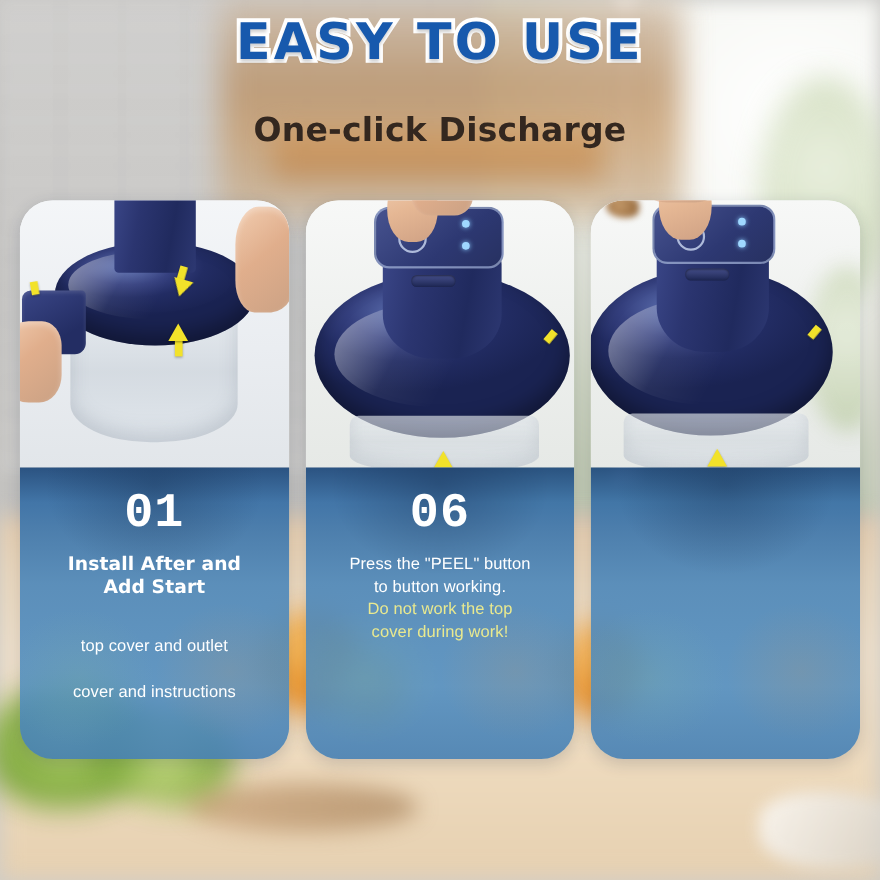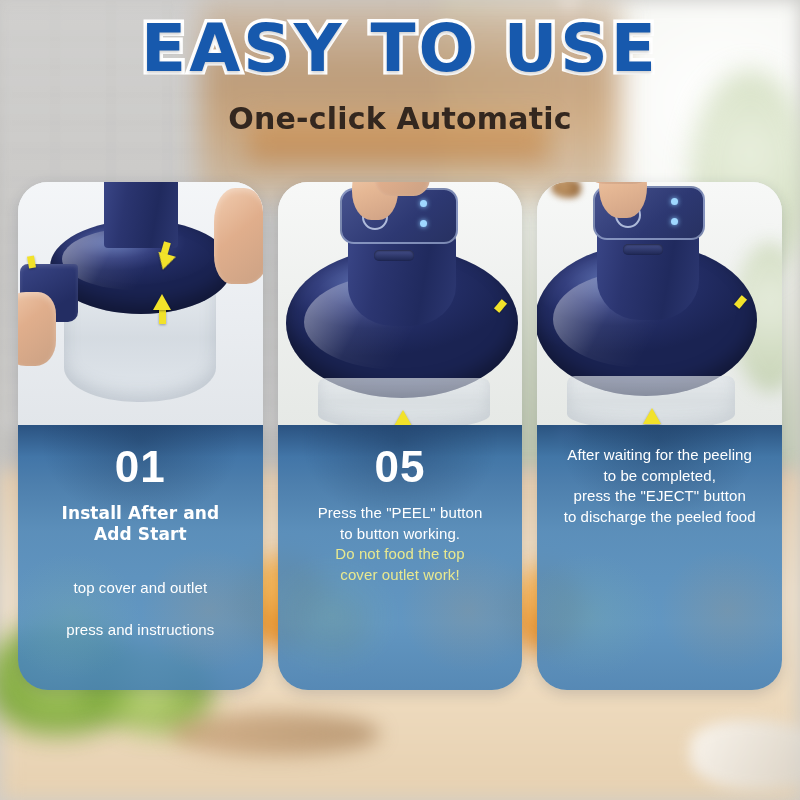--- a/index.html
+++ b/index.html
@@ -88,21 +88,21 @@
      background:linear-gradient(90deg,#b9895a,#8d6136); opacity:.5; border-radius:50%; filter:blur(10px); }
 
   
   .headline-wrap {
     position:absolute; left:0; right:0; top:14px;
     text-align:center;
     z-index:20;
   }
   .headline {
     font-family:"DejaVu Sans", sans-serif;
-    font-size:66px;
+    font-size:46px;
     font-weight:700;
     letter-spacing:3px;
     color:#1759ad;
     line-height:1.05;
     -webkit-text-stroke:7px #ffffff;
     paint-order:stroke fill;
     text-shadow:0 2px 3px rgba(0,0,0,.18);
     white-space:nowrap;
   }
   .subhead {
@@ -257,21 +257,21 @@
   .info-ghost {
     position:absolute; inset:0;
     background:
       radial-gradient(58% 44% at 50% 6%, rgba(20,44,78,.35), rgba(20,44,78,0) 70%),
       radial-gradient(40% 34% at 22% 72%, rgba(140,190,150,.16), rgba(0,0,0,0) 70%),
       radial-gradient(40% 34% at 78% 70%, rgba(235,150,60,.12), rgba(0,0,0,0) 70%);
     pointer-events:none;
   }
   .step-num {
     position:relative;
-    font-family:Liberation Sans, sans-serif;
+    font-family:Liberation Mono, monospace;
     font-size:44px;
     font-weight:700;
     line-height:1;
     letter-spacing:1px;
     margin-bottom:14px;
   }
   .step-title {
     position:relative;
     font-family:"DejaVu Sans", sans-serif;
     font-size:17px;
@@ -305,21 +305,21 @@
   <div class="blob blob-orange-c"></div>
   <div class="blob blob-orange-b"></div>
   <div class="blob blob-green-a"></div>
   <div class="blob blob-green-b"></div>
   <div class="blob blob-dark-a"></div>
   <div class="blob blob-util"></div>
 
   <div class="headline-wrap">
     <div class="headline">EASY TO USE</div>
   </div>
-  <div class="subhead">One-click Automatic</div>
+  <div class="subhead">One-click Discharge</div>
 
   <div class="cards">
 
     <div class="card">
       <div class="photo">
         <div class="photo-bg"></div>
 
         <div class="bowl" style="left:46px; top:104px; width:152px; height:116px;"></div>
 
         <div class="lid" style="left:32px; top:38px; width:182px; height:94px;"></div>
@@ -342,21 +342,21 @@
         <div class="info-ghost"></div>
         <div class="step-num">01</div>
         <div class="step-title">
           <span>Install After and</span><br>
           <span>Add Start</span>
         </div>
         <div class="step-desc">
           <br>
           <span>top cover and outlet</span><br>
           <br>
-          <span>press and instructions</span>
+          <span>cover and instructions</span>
         </div>
       </div>
     </div>
 
     <div class="card">
       <div class="photo">
         <div class="photo-bg warm"></div>
 
         <div class="lid" style="left:8px; top:66px; width:232px; height:150px;"></div>
         <div class="lid-gloss" style="left:26px; top:92px; width:190px; height:96px;"></div>
@@ -373,26 +373,26 @@
 
         <div class="finger" style="left:74px; top:-34px; width:46px; height:72px;"></div>
         <div class="hand" style="left:96px; top:-46px; width:56px; height:60px; border-radius:40% 44% 30% 30%;"></div>
 
         <div class="bowl" style="left:40px; top:196px; width:172px; height:52px; opacity:.75;"></div>
         <div class="arrow-y up" style="left:116px; top:228px;"></div>
         <div class="arrow-stem" style="left:219px; top:118px; height:12px; transform:rotate(40deg);"></div>
       </div>
       <div class="info">
         <div class="info-ghost"></div>
-        <div class="step-num">05</div>
+        <div class="step-num">06</div>
         <div class="step-desc">
           <span>Press the "PEEL" button</span><br>
           <span>to button working.</span><br>
-          <span class="warn">Do not food the top</span><br>
-          <span class="warn">cover outlet work!</span>
+          <span class="warn">Do not work the top</span><br>
+          <span class="warn">cover during work!</span>
         </div>
       </div>
     </div>
 
     <div class="card">
       <div class="photo">
         <div class="photo-bg warm"></div>
         <div class="blob blob-green-c" style="left:196px; top:60px; width:74px; height:150px; filter:blur(9px); opacity:.55;"></div>
 
         <div class="lid" style="left:-2px; top:62px; width:222px; height:152px;"></div>
@@ -411,23 +411,17 @@
         <div class="hand" style="left:46px; top:-52px; width:72px; height:54px; border-radius:44% 40% 32% 32%;"></div>
 
         <div class="blob" style="left:14px; top:-4px; width:30px; height:20px; background:radial-gradient(circle at 40% 40%,#c49a6a,#8c5f33); filter:blur(3px); border-radius:52% 48% 40% 60%;"></div>
 
         <div class="bowl" style="left:30px; top:194px; width:168px; height:54px; opacity:.75;"></div>
         <div class="arrow-y up" style="left:106px; top:226px;"></div>
         <div class="arrow-stem" style="left:200px; top:114px; height:12px; transform:rotate(40deg);"></div>
       </div>
       <div class="info">
         <div class="info-ghost"></div>
-        <div class="step-desc">
-          <span>After waiting for the peeling</span><br>
-          <span>to be completed,</span><br>
-          <span>press the "EJECT" button</span><br>
-          <span>to discharge the peeled food</span>
-        </div>
       </div>
     </div>
 
   </div>
 </div>
 
 </body></html>

